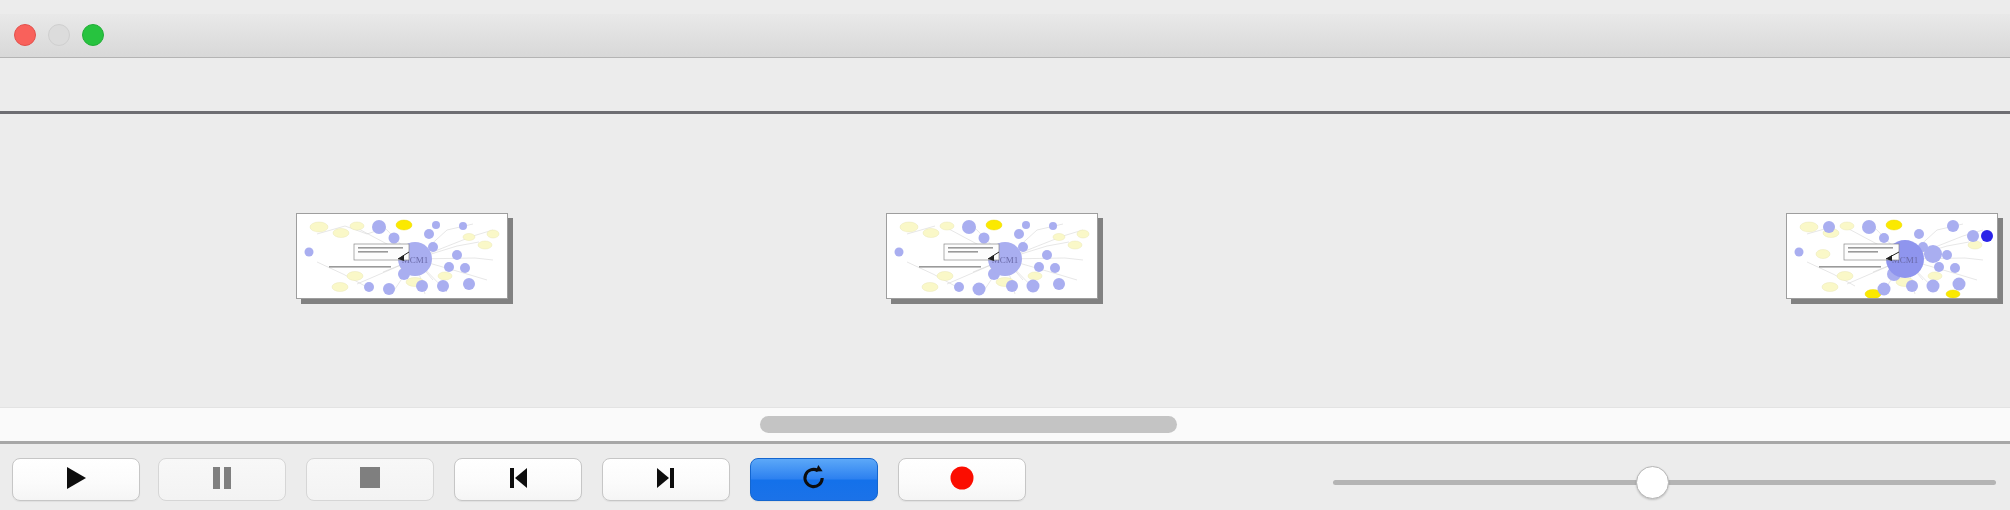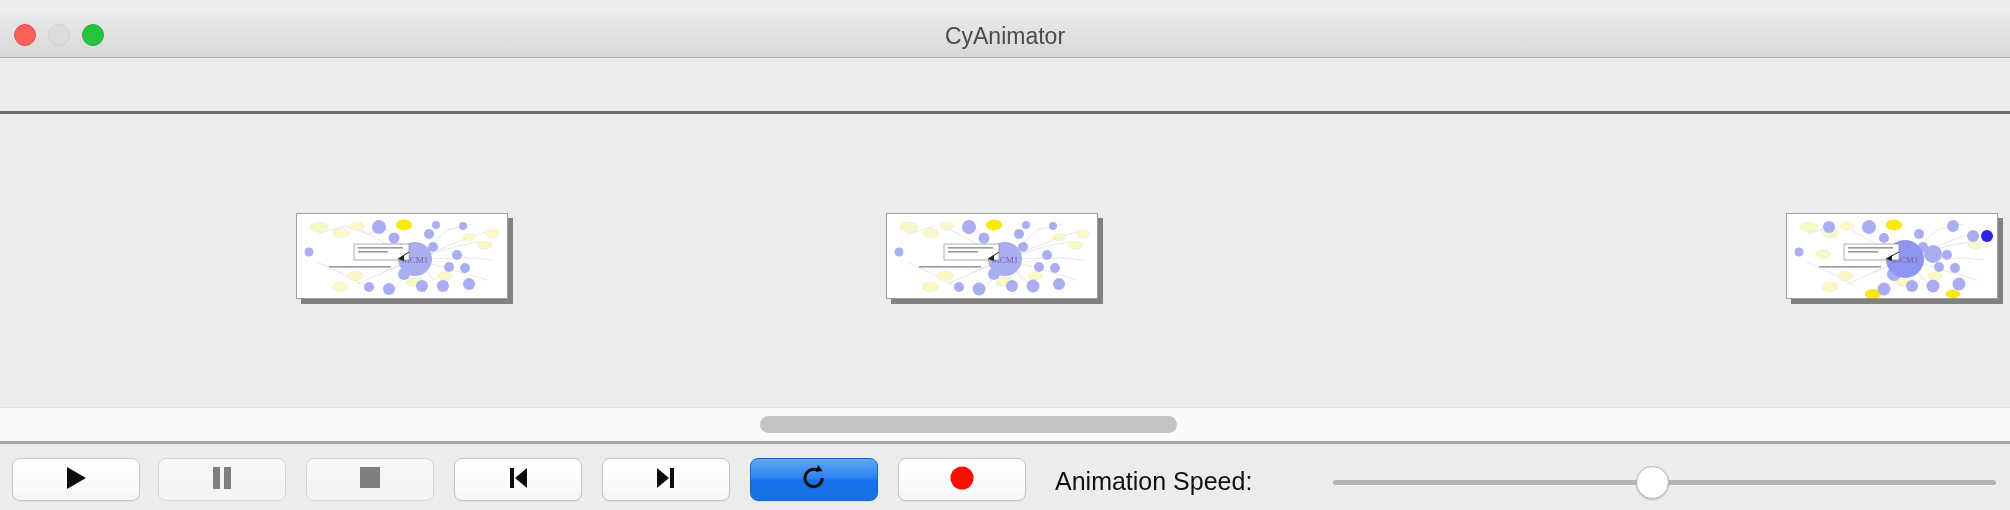--- a/index.html
+++ b/index.html
@@ -271,21 +271,20 @@
 
 <div id="app">
 
 
   <div class="titlebar">
     <div class="traffic">
       <span class="light close"></span>
       <span class="light min"></span>
       <span class="light zoom"></span>
     </div>
-    <div class="window-title">CyAnimator</div>
   </div>
 
   <div class="toolbar">
 
     <div class="btn btn-add">
       <span class="plus-icon"></span>
 
     </div>
 
     <div class="btn flat btn-del">
@@ -537,21 +536,20 @@
 
     <div class="ctl ctl-record">
       <span>
         <svg width="26" height="26" viewBox="0 0 26 26">
             <circle cx="13" cy="13" r="11.5" fill="#fb0d00"></circle>
           </svg>
       </span>
 
     </div>
 
-    <div class="speed-label">Animation Speed:</div>
 
     <div class="slider">
       <div class="slider-track"></div>
       <div class="slider-thumb"></div>
     </div>
   </div>
 
 </div>
 
 </body></html>

